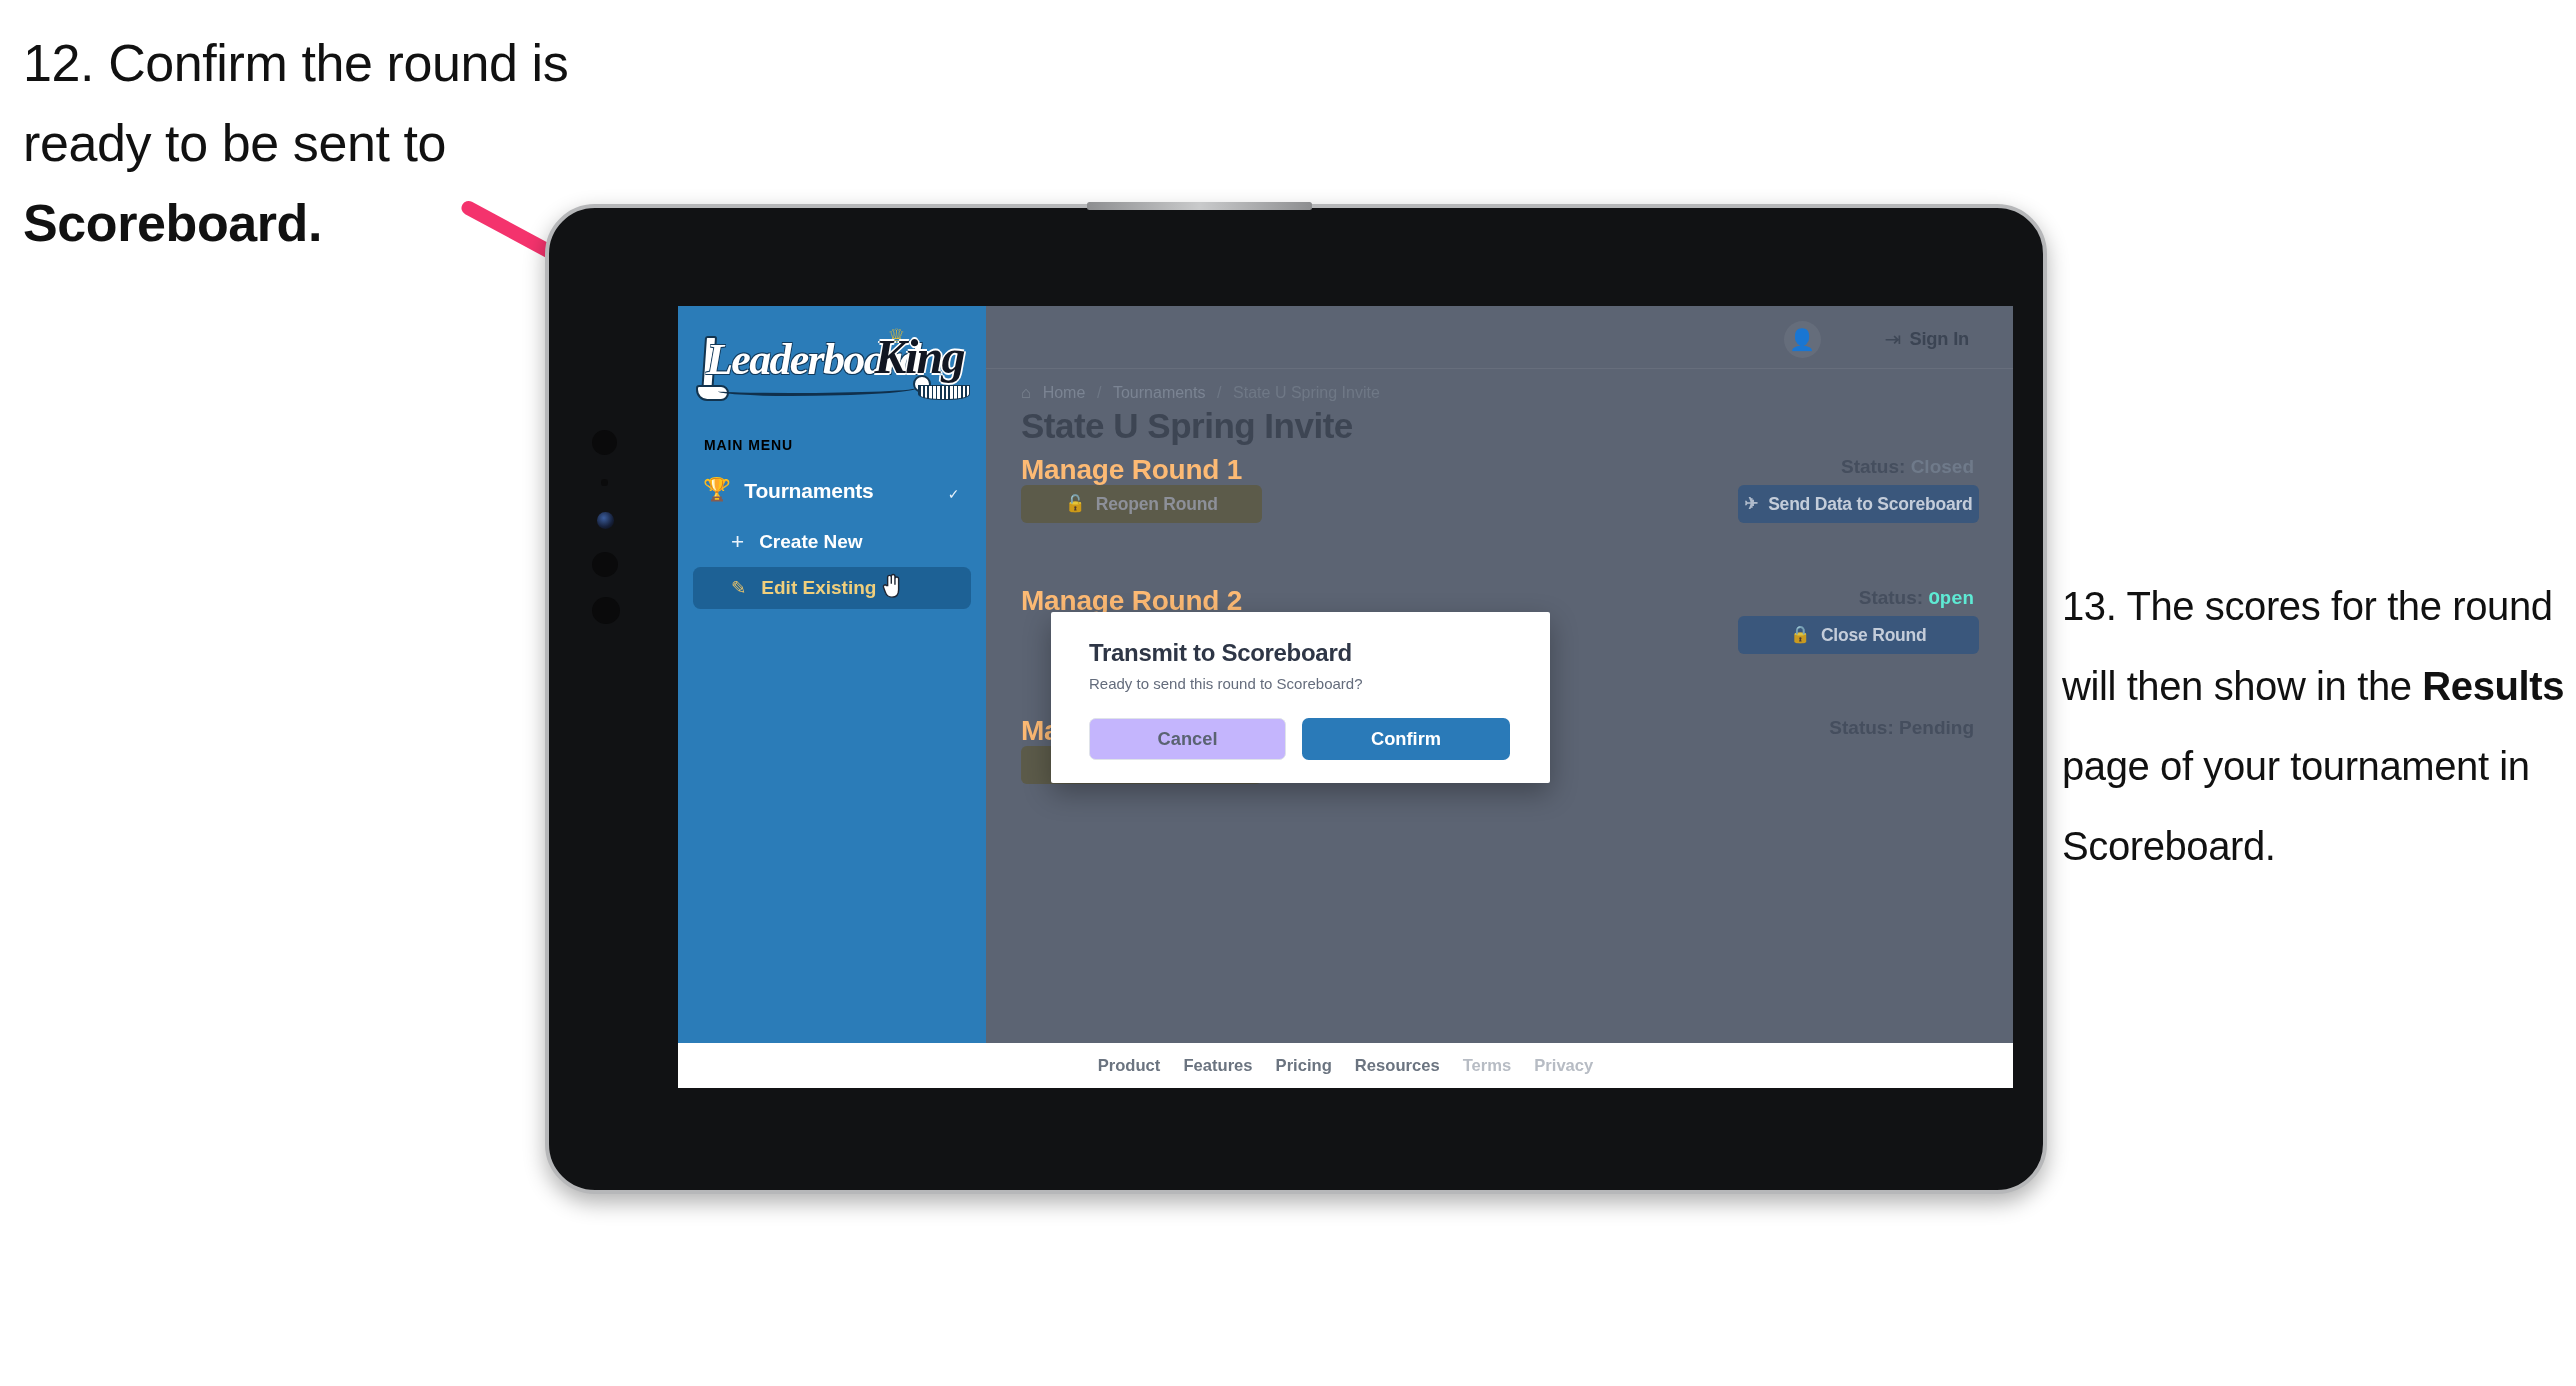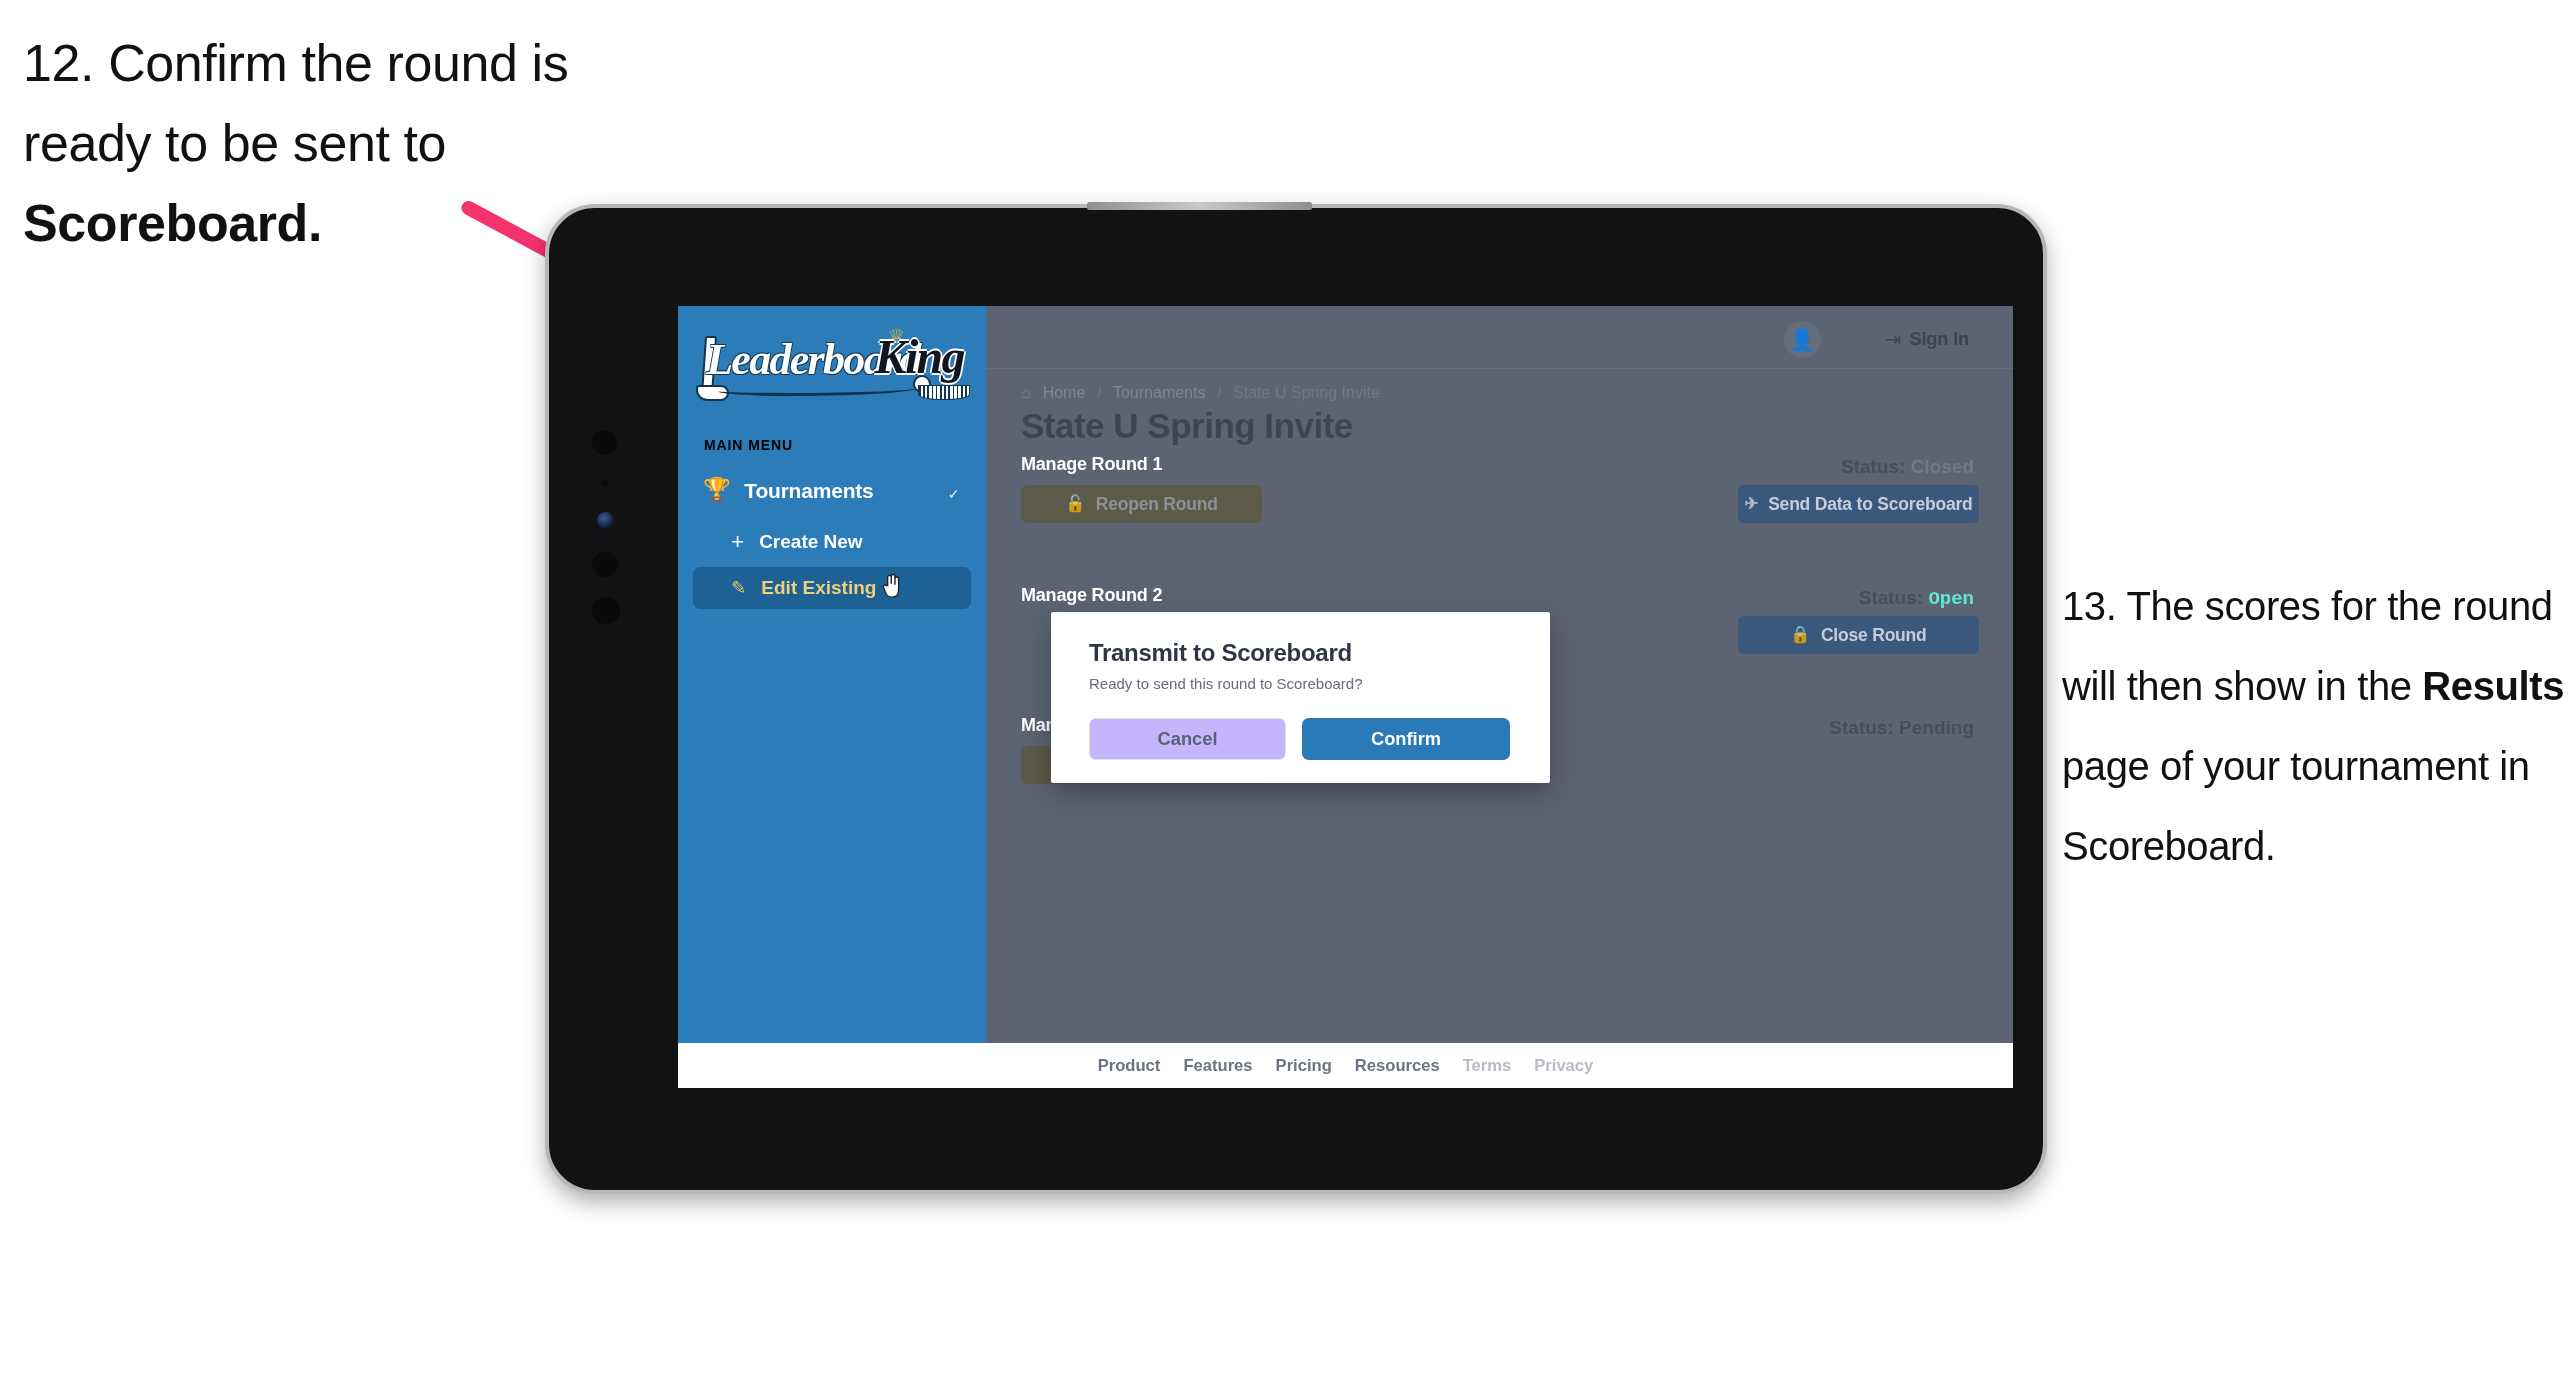--- a/index.html
+++ b/index.html
@@ -176,21 +176,21 @@
     position: absolute; left: 35px; top: 100px;
     font-size: 35px; font-weight: 700; color: #3d4553; letter-spacing: -0.5px;
   }
 
   .round-block { position: absolute; left: 0; width: 1028px; }
   #round1 { top: 148px; }
   #round2 { top: 279px; }
   #round3 { top: 409px; }
   .round-title {
     position: absolute; left: 35px; top: 0;
-    font-size: 18px; font-weight: 700; color: #ffffff; letter-spacing: -0.2px;
+    font-size: 28px; font-weight: 700; color: #fdba74; letter-spacing: -0.2px;
   }
   .round-status {
     position: absolute; right: 40px; top: 1.7px;
     font-size: 19px; font-weight: 700; color: #454e5e;
   }
   .round-status .sv-closed  { color: #6f7a8a; }
   .round-status .sv-open    { color: #5eead4; font-family: Liberation Mono, monospace; }
   .round-status .sv-pending { color: #454e5e; }
 
   .btn {

